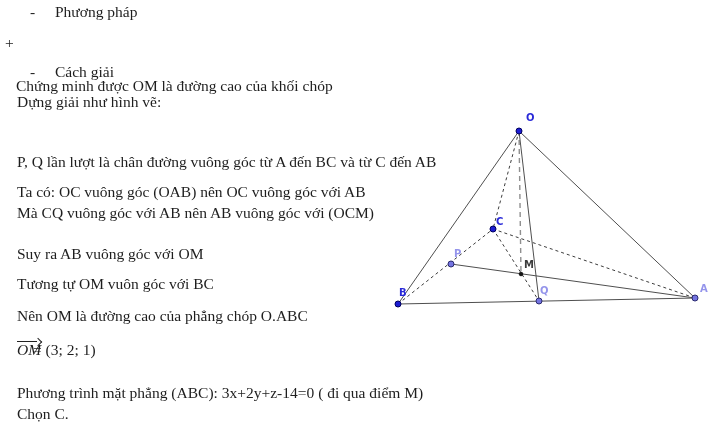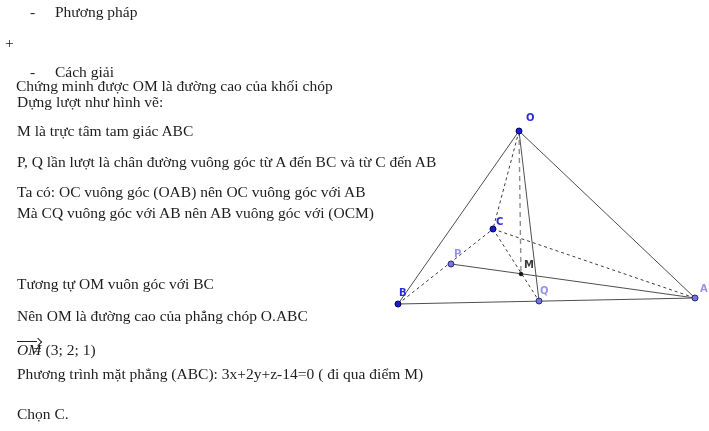--- a/index.html
+++ b/index.html
@@ -85,56 +85,56 @@
     <span class="mk-plus">+</span>
     <span class="tx-plus">Chứng minh được OM là đường cao của khối chóp</span>
   </div>
 
   <div class="line" style="top:62px">
     <span class="mk-bullet">-</span>
     <span class="tx-bullet">Cách giải</span>
   </div>
 
   <div class="line" style="top:92px">
-    <span class="tx-body">Dựng lượt như hình vẽ:</span>
+    <span class="tx-body">Dựng giải như hình vẽ:</span>
   </div>
 
-  <div class="line" style="top:121px">
-    <span class="tx-body">M là trực tâm tam giác ABC</span>
-  </div>
 
   <div class="line" style="top:152px">
     <span class="tx-body">P, Q lần lượt là chân đường vuông góc từ A đến BC và từ C đến AB</span>
   </div>
 
   <div class="line" style="top:182px">
     <span class="tx-body">Ta có: OC vuông góc (OAB) nên OC vuông góc với AB</span>
   </div>
 
   <div class="line" style="top:203px">
     <span class="tx-body">Mà CQ vuông góc với AB nên AB vuông góc với (OCM)</span>
   </div>
 
+  <div class="line" style="top:244px">
+    <span class="tx-body">Suy ra AB vuông góc với OM</span>
+  </div>
 
   <div class="line" style="top:274px">
     <span class="tx-body">Tương tự OM vuôn góc với BC</span>
   </div>
 
   <div class="line" style="top:306px">
     <span class="tx-body">Nên OM là đường cao của phẳng chóp O.ABC</span>
   </div>
 
   <div class="line" style="top:340px">
     <span class="eq-wrap eq-line">
       <span class="vec"><i class="bar"></i><i class="tip"></i><span class="letters">OM</span></span>
         <span class="eq-rest">= (3; 2; 1)</span>
     </span>
   </div>
 
-  <div class="line" style="top:364px">
+  <div class="line" style="top:383px">
     <span class="tx-body">Phương trình mặt phẳng (ABC): 3x+2y+z-14=0 ( đi qua điểm M)</span>
   </div>
 
   <div class="line" style="top:404px">
     <span class="tx-body">Chọn C.</span>
   </div>
 
 </div>
 
 </body></html>

